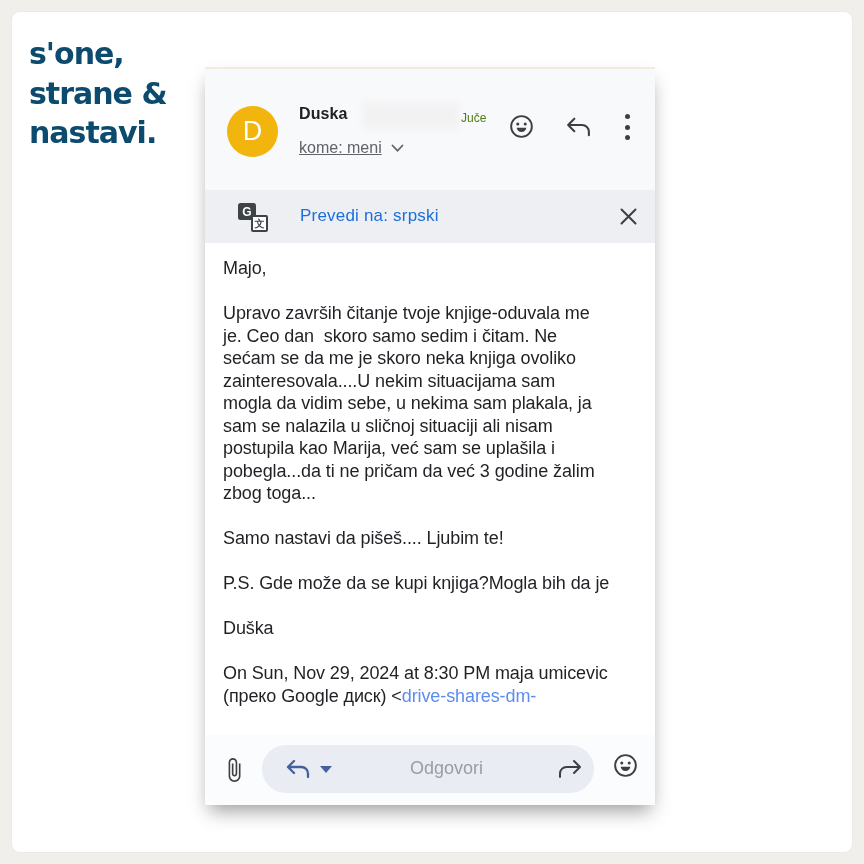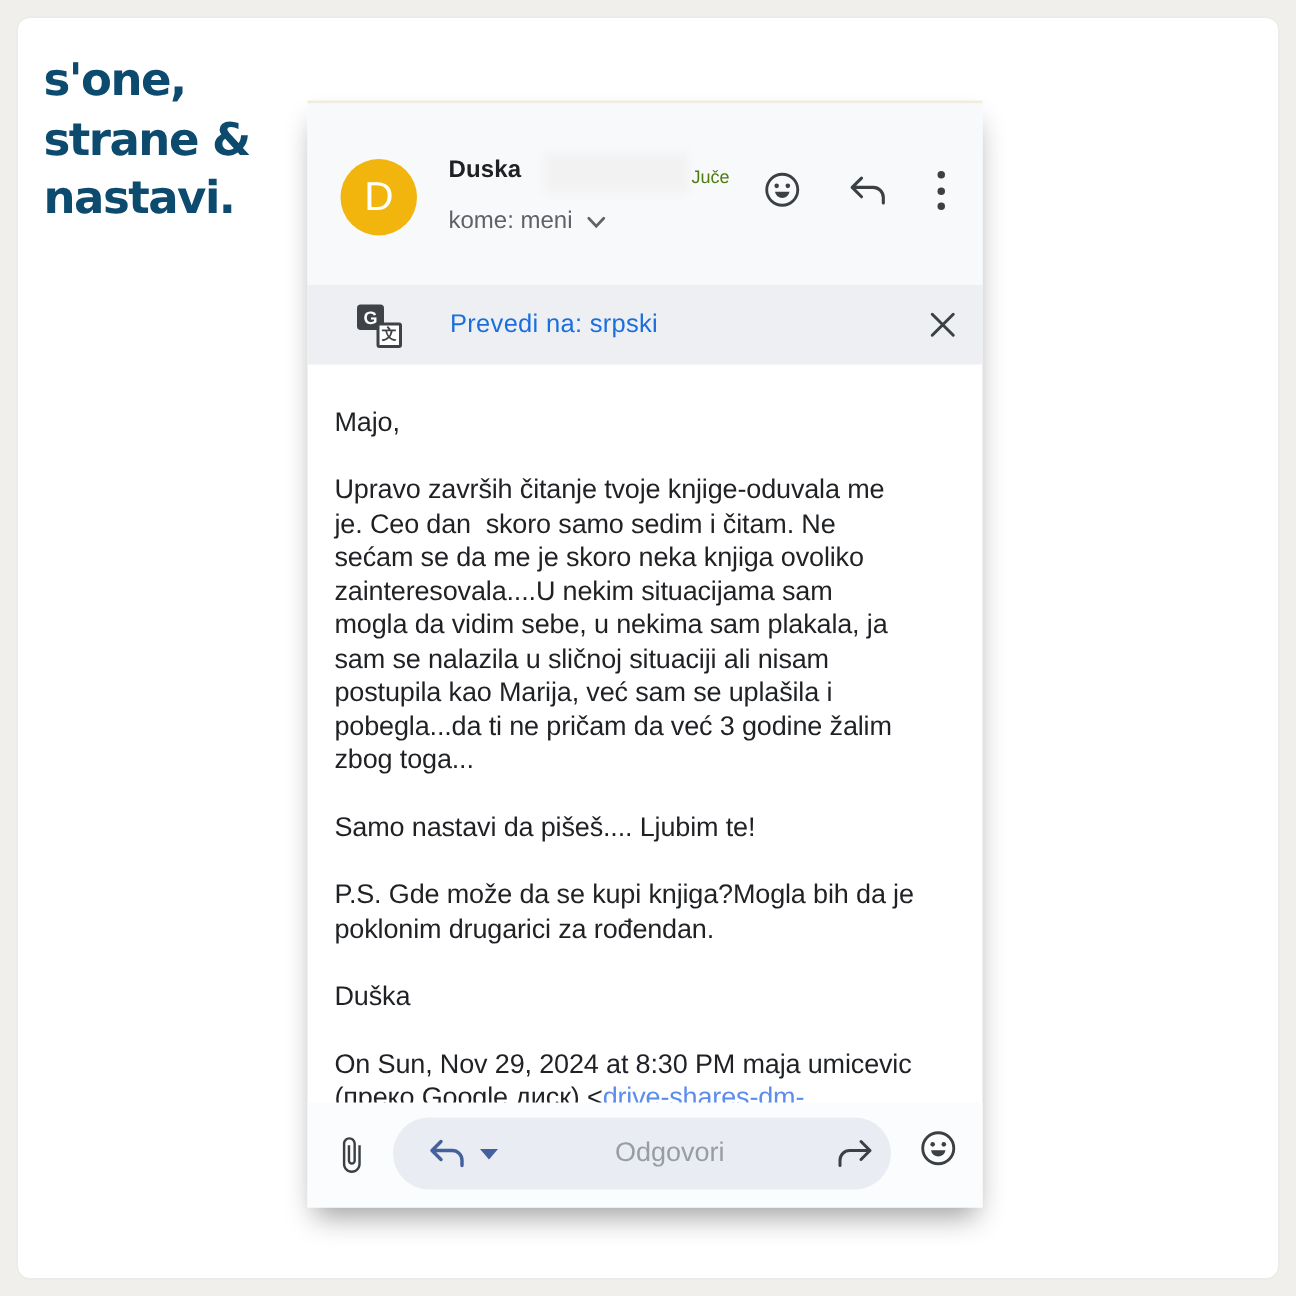--- a/index.html
+++ b/index.html
@@ -40,37 +40,37 @@
   .blurbox{
     position:absolute;left:158px;top:33px;width:96px;height:27px;
     background:#f2f2f3;border-radius:3px;filter:blur(3px);
   }
   .time{position:absolute;left:256px;top:42px;font-size:12px;color:#4d7c0f;}
   .hicon{position:absolute;top:44px;width:27px;height:27px;}
   .hicon.emoji{left:303px;}
   .hicon.reply{left:360px;top:47px;height:22px;}
   .dots{position:absolute;left:419px;top:45px;width:6px;height:26px;display:flex;flex-direction:column;justify-content:space-between;align-items:center;}
   .dots span{width:5px;height:5px;border-radius:50%;background:#3c4043;display:block;}
-  .kome{position:absolute;left:94px;top:70px;font-size:16px;color:#5f6368;display:flex;align-items:center;gap:9px;}
+  .kome{position:absolute;left:94px;top:70px;font-size:16px;color:#5f6368;display:flex;align-items:center;gap:9px;text-decoration:underline;}
   
   .tbar{position:absolute;left:0;top:121px;width:450px;height:53px;background:#edeff2;}
   .ticon{position:absolute;left:33px;top:13px;width:30px;height:29px;}
   .ticon-back{
     position:absolute;left:0;top:0;width:18px;height:17px;background:#3f4347;border-radius:2.5px;
     color:#fff;font-size:12px;font-weight:bold;display:flex;align-items:center;justify-content:center;
   }
   .ticon-front{
     position:absolute;right:0;bottom:0;width:13px;height:13px;background:#fff;
     border:2px solid #3f4347;border-radius:2px;color:#3f4347;font-size:10px;line-height:13px;
     text-align:center;font-weight:bold;
   }
   .tlabel{position:absolute;left:95px;top:16px;font-size:17px;font-weight:500;color:#1a6fdd;letter-spacing:.2px;}
   .xicon{position:absolute;left:413px;top:16px;width:21px;height:21px;}
   
-  .mbody{position:absolute;left:18px;top:174px;width:414px;margin-top:13px;}
+  .mbody{position:absolute;left:18px;top:174px;width:414px;}
   .bline{
     font-size:18px;line-height:22.5px;height:22.5px;color:#1f2124;
     white-space:pre;letter-spacing:-0.1px;
   }
   .bline:first-child{margin-top:14px;}
   .qlink{color:#5b8def;}
   
   .rbar{position:absolute;left:0;bottom:0;width:450px;height:70px;background:#fbfcfe;}
   .clip{position:absolute;left:16px;top:19px;width:26px;height:32px;}
   .pill{
@@ -153,21 +153,20 @@
     <div class="bline">zainteresovala....U nekim situacijama sam</div>
     <div class="bline">mogla da vidim sebe, u nekima sam plakala, ja</div>
     <div class="bline">sam se nalazila u sličnoj situaciji ali nisam</div>
     <div class="bline">postupila kao Marija, već sam se uplašila i</div>
     <div class="bline">pobegla...da ti ne pričam da već 3 godine žalim</div>
     <div class="bline">zbog toga...</div>
     <div class="bline"></div>
     <div class="bline">Samo nastavi da pišeš.... Ljubim te!</div>
     <div class="bline"></div>
     <div class="bline">P.S. Gde može da se kupi knjiga?Mogla bih da je</div>
-    <div class="bline">poklonim drugarici za rođendan.</div>
     <div class="bline"></div>
     <div class="bline">Duška</div>
     <div class="bline"></div>
     <div class="bline">On Sun, Nov 29, 2024 at 8:30 PM maja umicevic</div>
     <div class="bline"><span>(преко Google диск) &lt;</span><span class="qlink">drive-shares-dm-</span></div>
   </div>
 
   <div class="rbar">
     <svg class="clip" viewBox="0 0 24 24">
       <path d="M16.5 6v11.5c0 2.21-1.79 4-4 4s-4-1.79-4-4V5c0-1.38 1.12-2.5 2.5-2.5s2.5 1.12 2.5 2.5v10.5c0 .55-.45 1-1 1s-1-.45-1-1V6H10v9.5c0 1.38 1.12 2.5 2.5 2.5s2.5-1.12 2.5-2.5V5c0-2.21-1.79-4-4-4S7 2.79 7 5v12.5c0 3.04 2.46 5.5 5.5 5.5s5.5-2.46 5.5-5.5V6h-1.5z" fill="#3c4043"></path>

